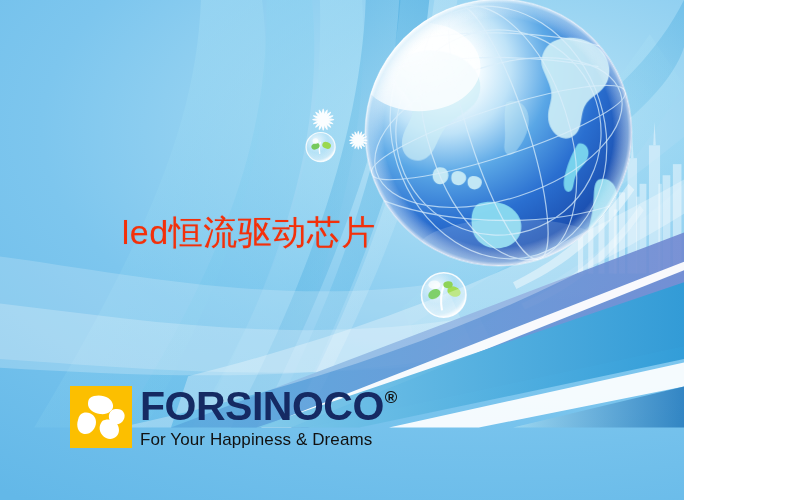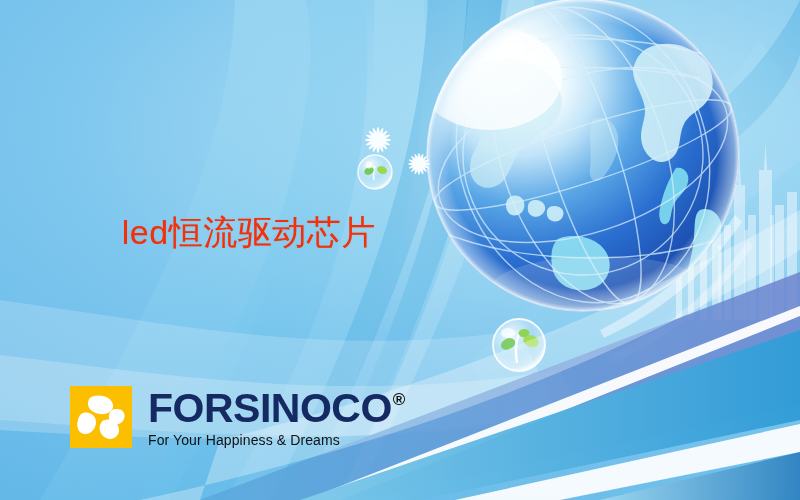--- a/index.html
+++ b/index.html
@@ -1,20 +1,20 @@
 <!DOCTYPE html>
 <html><head>
 <meta charset="utf-8">
 <style>
   html,body{margin:0;padding:0;background:#fff;}
   body{font-family:"Liberation Sans","DejaVu Sans",sans-serif;}
 
   #banner{
     position:relative;
-    width:800px;height:500px;
+    width:684px;height:500px;
     overflow:hidden;
     background:#8ecdf0;
   }
 
   
   .bg-base{
     position:absolute;inset:0;
     background:
       radial-gradient(120% 90% at 72% 26%, #bfe6f8 0%, #9bd5f2 28%, #7dc6ee 55%, #63b8e8 100%),
       linear-gradient(180deg,#8ecdf0 0%,#86c9ef 55%,#bfe3f6 88%,#eaf6fd 100%);
@@ -33,42 +33,42 @@
     letter-spacing:.5px;
     white-space:pre;
     text-shadow:0 0 1px rgba(243,48,10,.35);
   }
   .headline .l2{ padding-left:14px; display:block; }
 
   
   #logo{
     position:absolute;
     left:70px; bottom:52px;
-    display:flex;align-items:center;gap:16px;
+    display:flex;align-items:center;gap:8px;
   }
   .logo-mark{
     width:62px;height:62px;
     background:#fcbf00;
     position:relative;flex:0 0 auto;
   }
   .logo-words{display:flex;flex-direction:column;line-height:1;}
   .brand-row{display:flex;align-items:flex-start;}
   .brand{
     font-size:41px;
     font-weight:bold;
     color:#152a63;
     letter-spacing:-0.5px;
     font-family:"Liberation Sans","DejaVu Sans",sans-serif;
   }
   .brand-reg{
     font-size:17px;color:#111;font-weight:bold;
     margin-top:3px;margin-left:1px;
   }
   .tagline{
-    font-size:14px;color:#111;
+    font-size:17px;color:#111;
     margin-top:4px;letter-spacing:.1px;
     font-family:"Liberation Sans","DejaVu Sans",sans-serif;
   }
 </style>
 </head>
 <body>
 
 <div id="banner">
 
   <div class="bg-base layer"></div>

